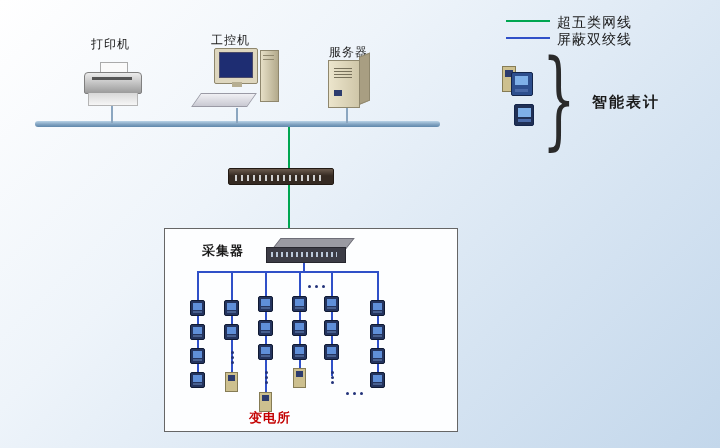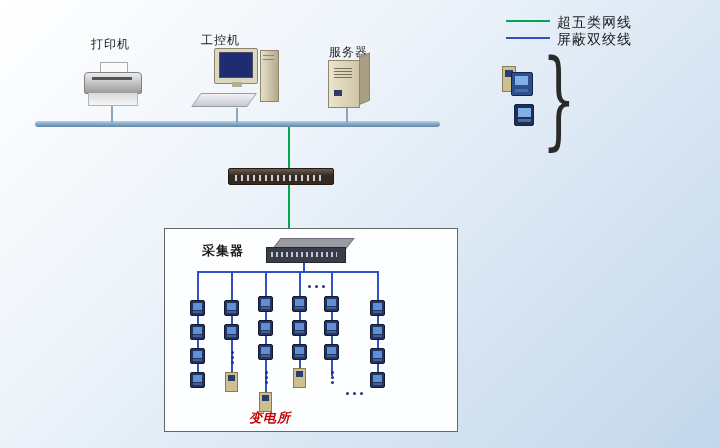--- a/index.html
+++ b/index.html
@@ -112,21 +112,21 @@
   <div class="drop" style="left:346px;top:106px;height:17px"></div>
 
   <div class="label" style="left:91px;top:36px">打印机</div>
   <div class="printer">
     <div class="paper"></div>
     <div class="pbody"></div>
     <div class="slot"></div>
     <div class="tray"></div>
   </div>
 
-  <div class="label" style="left:201px;top:32px">工控机</div>
+  <div class="label" style="left:211px;top:32px">工控机</div>
   <div class="pc">
     <div class="keyboard"></div>
     <div class="monitor">
         <div class="screen"></div>
       </div>
     <div class="stand"></div>
     <div class="tower"></div>
     <div class="tower-slots"></div>
   </div>
 
@@ -153,36 +153,37 @@
   <div class="tallmeter" style="left:502px;top:66px">
       <span class="yscr"></span>
     </div>
   <div class="bigmeter" style="left:511px;top:72px">
       <span class="scr"></span>
     </div>
   <div class="bigmeter bigmeter2" style="left:514px;top:104px;width:20px;height:22px">
       <span class="scr"></span>
     </div>
   <div class="brace">}</div>
+  <div class="smartmeter-title" style="left:592px;top:93px">智能表计</div>
 
   <div class="sub-box"></div>
 
   <div class="label label-bold" style="left:202px;top:242px;font-size:13px">采集器</div>
   <div class="collector">
     <div class="ctop"></div>
     <div class="cfront"></div>
     <div class="cports"></div>
   </div>
 
   <div class="wire-v" style="left:303px;top:261px;height:11px"></div>
   <div class="wire-h" style="left:197px;top:271px;width:180px"></div>
   <div class="hdots" style="left:306px;top:277px"><i></i><i></i><i></i></div>
   <div class="hdots" style="left:344px;top:384px"><i></i><i></i><i></i></div>
 
-  <div class="label label-bold" style="left: 230px; top: 409px; width: 80px; text-align: center; font-size: 13px; color: rgb(196, 0, 0); font-style: italic;">变电所</div>
+  <div class="label label-bold" style="left: 230px; top: 409px; width: 80px; text-align: center; font-size: 13px; color: rgb(196, 0, 0);">变电所</div>
 
 <div class="wire-v" style="left: 197px; top: 271px; height: 109px;"></div>
     <div class="meter" style="left: 190px; top: 300px;">
       <span class="scr"></span>
     </div>
     <div class="meter" style="left: 190px; top: 324px;">
       <span class="scr"></span>
     </div>
     <div class="meter" style="left: 190px; top: 348px;">
       <span class="scr"></span>

